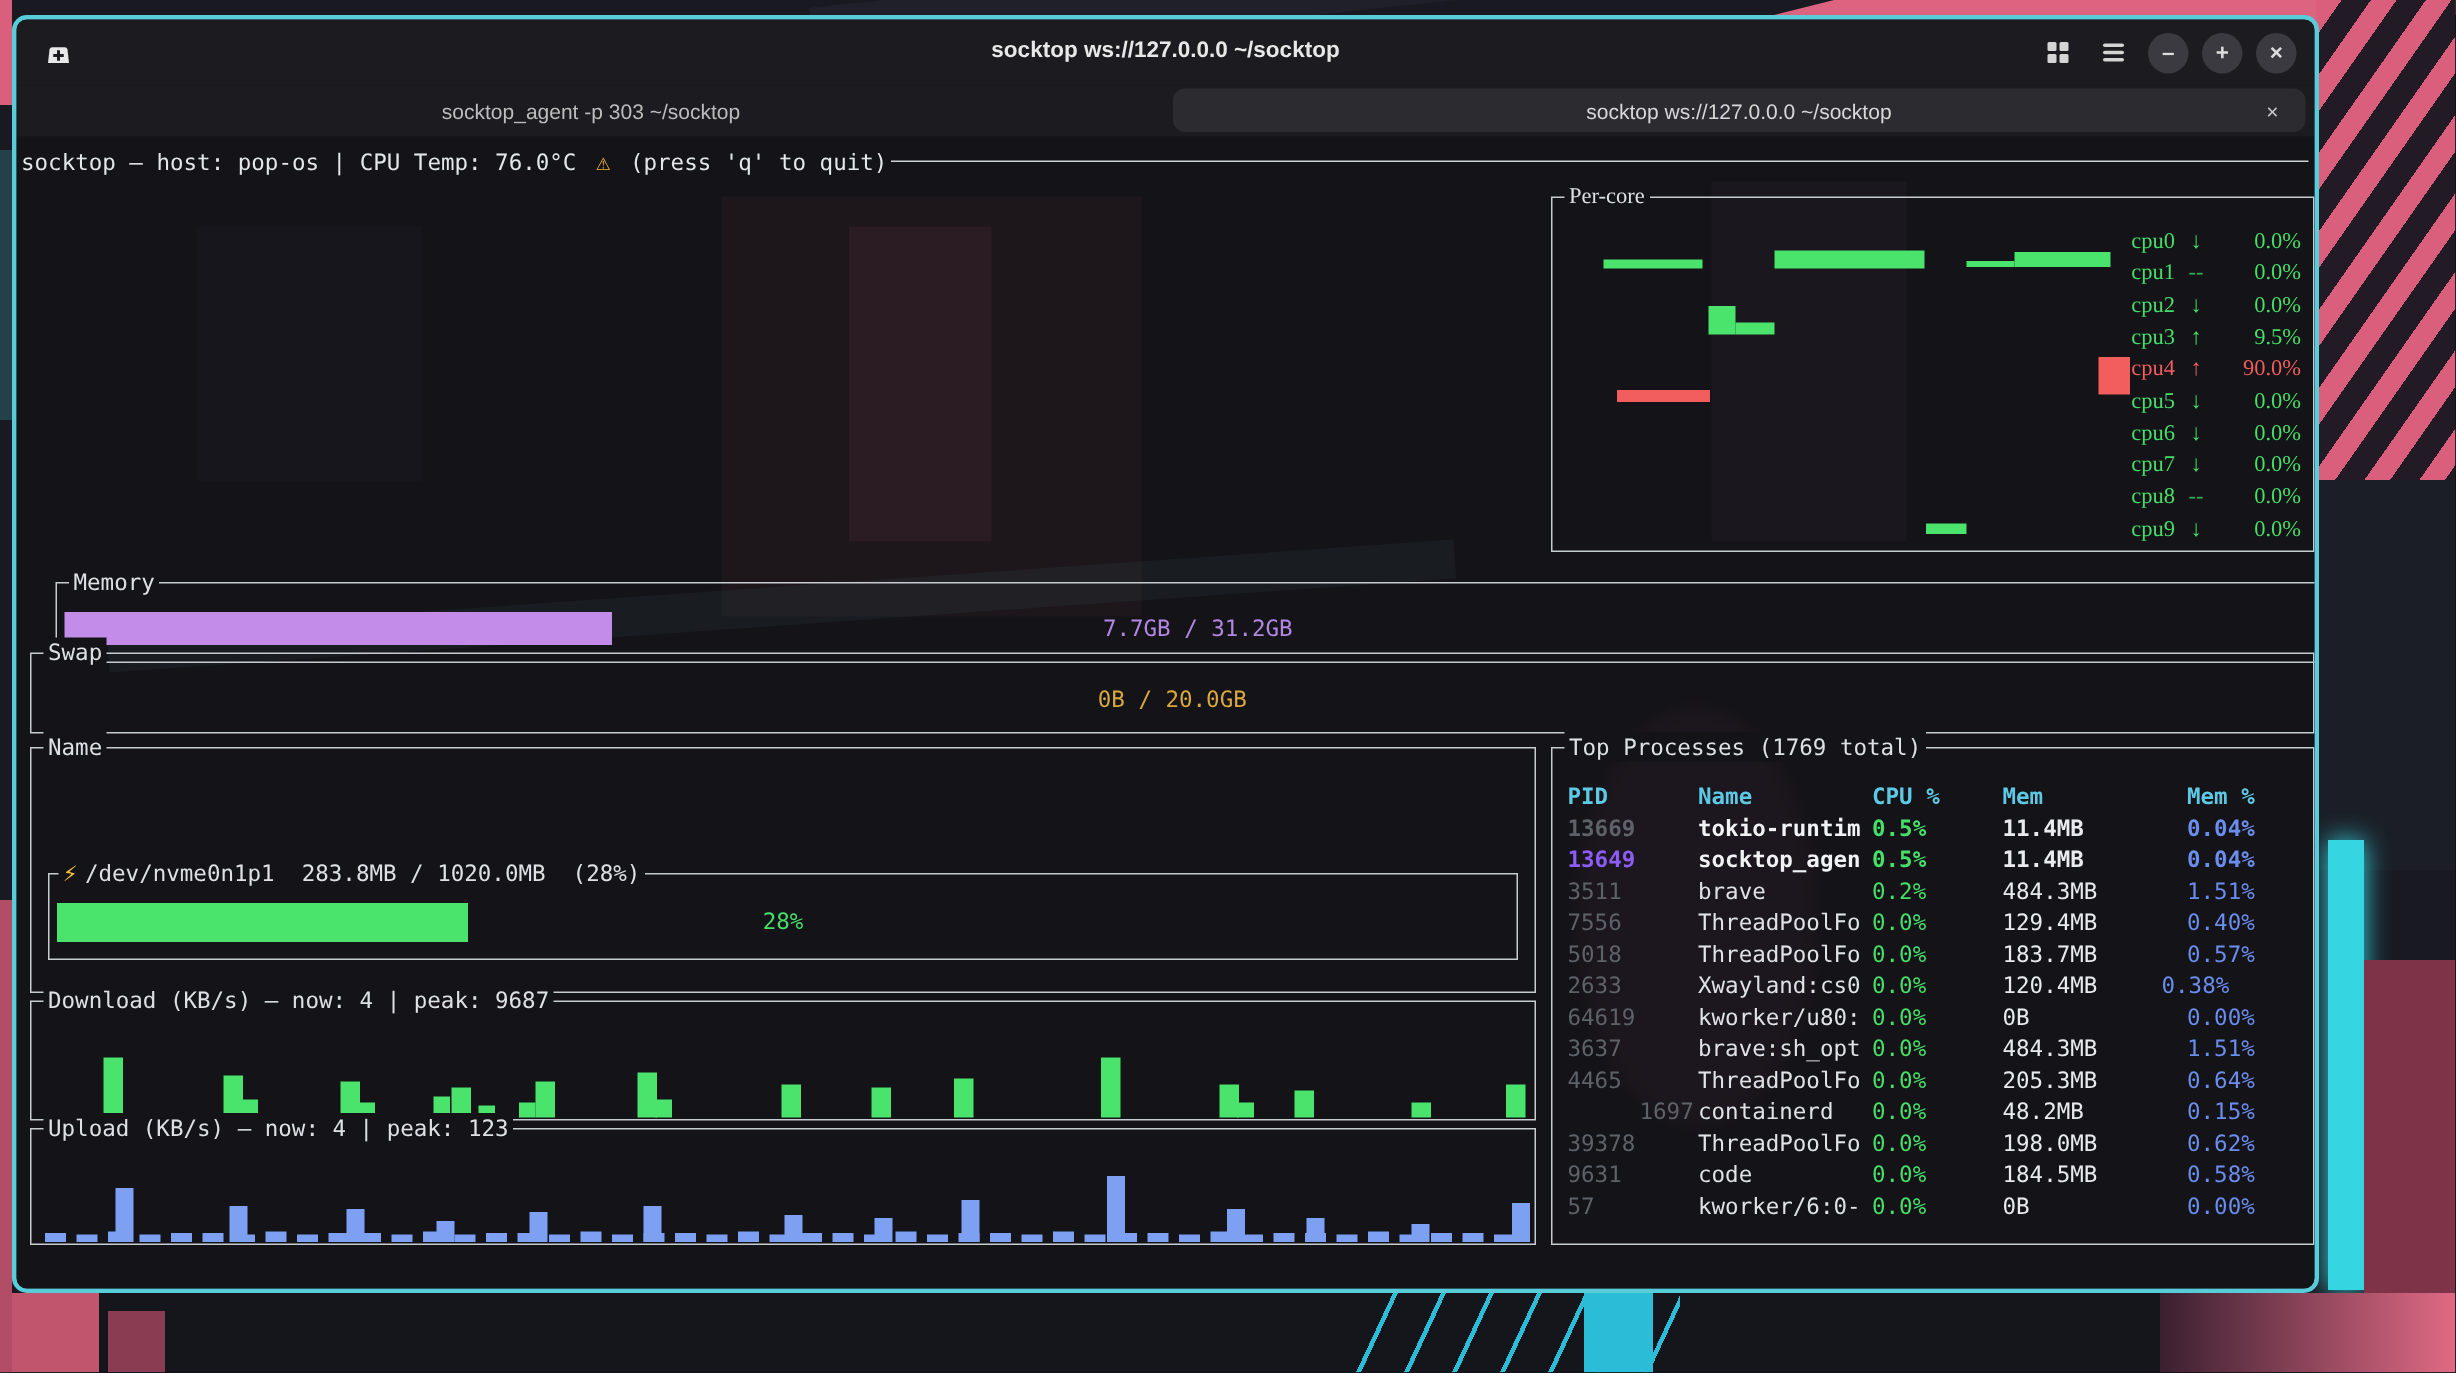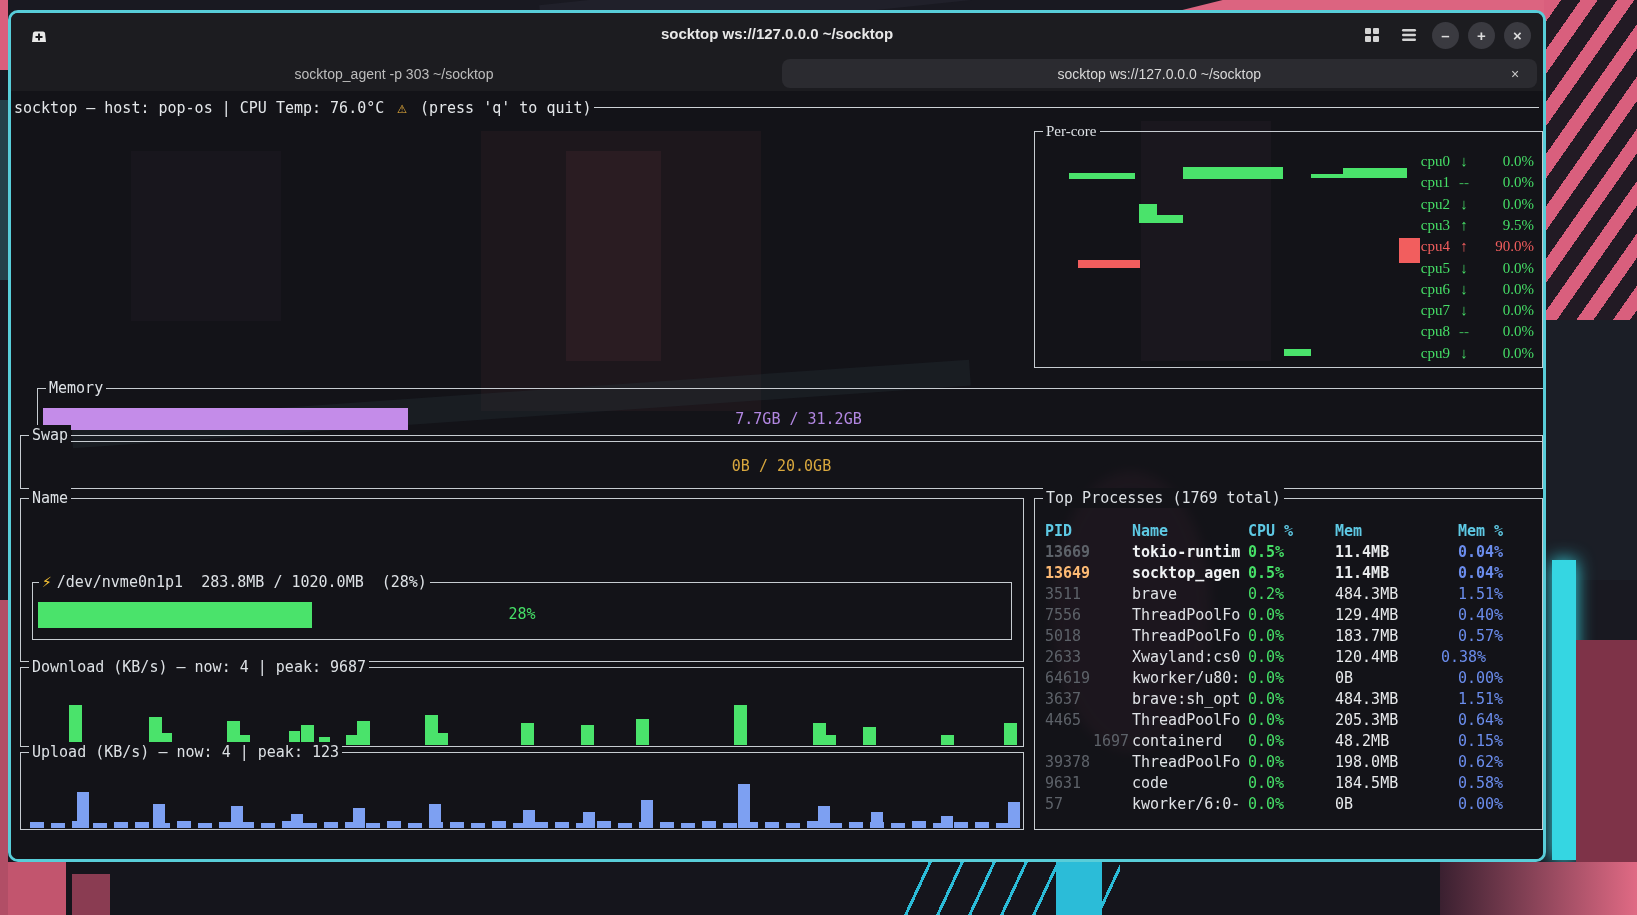--- a/index.html
+++ b/index.html
@@ -319,21 +319,21 @@
         <div class="proc-head" style="left:97px;top:23px;">Name</div>
         <div class="proc-head" style="left:213px;top:23px;">CPU %</div>
         <div class="proc-head" style="left:300px;top:23px;">Mem</div>
         <div class="proc-head" style="left:423px;top:23px;">Mem %</div>
         <div id="proc-rows" style="position:absolute;inset:0;">
             <div class="proc-cell" style="left: 10px; top: 44px; width: 82px; color: rgb(93, 98, 105); font-weight: 700;">13669</div>
             <div class="proc-cell" style="left: 97px; top: 44px; width: 112px; color: rgb(240, 242, 244); font-weight: 700;">tokio-runtim</div>
             <div class="proc-cell" style="left: 213px; top: 44px; width: 82px; color: rgb(70, 223, 103); font-weight: 700;">0.5%</div>
             <div class="proc-cell" style="left: 300px; top: 44px; width: 118px; color: rgb(232, 234, 236); font-weight: 700;">11.4MB</div>
             <div class="proc-cell" style="left: 423px; top: 44px; width: 80px; color: rgb(107, 141, 237); font-weight: 700;">0.04%</div>
-            <div class="proc-cell" style="left: 10px; top: 65px; width: 82px; color: #fdba74; font-weight: 700;">13649</div>
+            <div class="proc-cell" style="left: 10px; top: 65px; width: 82px; color: #8b5cf6; font-weight: 700;">13649</div>
             <div class="proc-cell" style="left: 97px; top: 65px; width: 112px; color: rgb(240, 242, 244); font-weight: 700;">socktop_agen</div>
             <div class="proc-cell" style="left: 213px; top: 65px; width: 82px; color: rgb(70, 223, 103); font-weight: 700;">0.5%</div>
             <div class="proc-cell" style="left: 300px; top: 65px; width: 118px; color: rgb(232, 234, 236); font-weight: 700;">11.4MB</div>
             <div class="proc-cell" style="left: 423px; top: 65px; width: 80px; color: rgb(107, 141, 237); font-weight: 700;">0.04%</div>
             <div class="proc-cell" style="left: 10px; top: 86px; width: 82px; color: rgb(93, 98, 105);">3511</div>
             <div class="proc-cell" style="left: 97px; top: 86px; width: 112px; color: rgb(223, 226, 230);">brave</div>
             <div class="proc-cell" style="left: 213px; top: 86px; width: 82px; color: rgb(70, 223, 103);">0.2%</div>
             <div class="proc-cell" style="left: 300px; top: 86px; width: 118px; color: rgb(232, 234, 236);">484.3MB</div>
             <div class="proc-cell" style="left: 423px; top: 86px; width: 80px; color: rgb(107, 141, 237);">1.51%</div>
             <div class="proc-cell" style="left: 10px; top: 107px; width: 82px; color: rgb(93, 98, 105);">7556</div>

